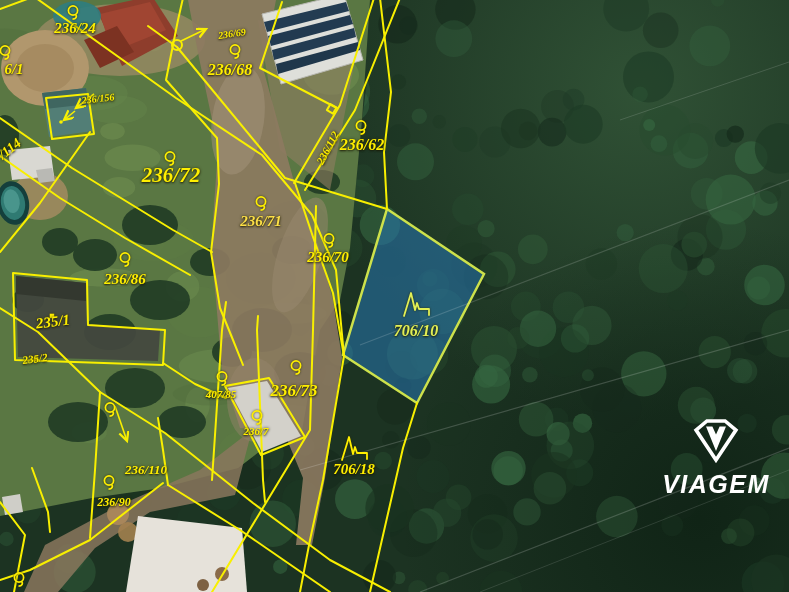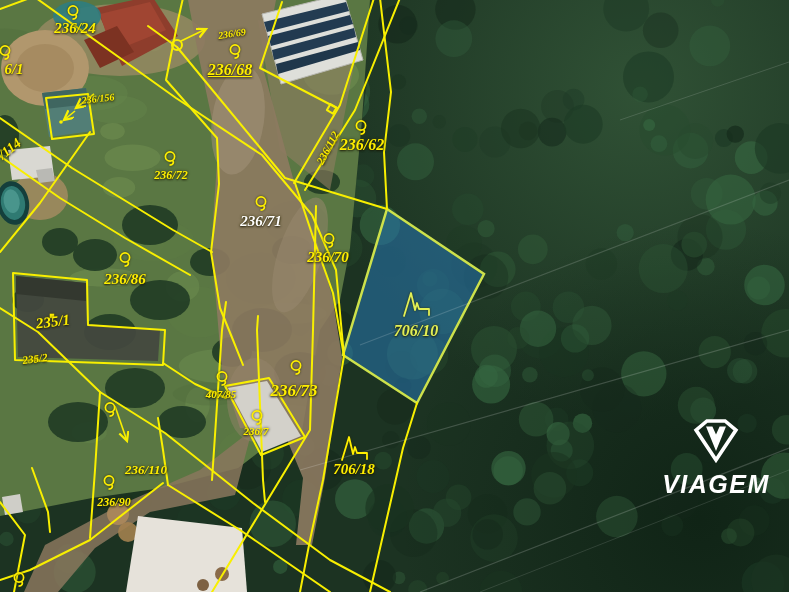--- a/index.html
+++ b/index.html
@@ -455,39 +455,39 @@
       <span class="sym" style="left: -2px; top: 33px; color: rgb(255, 239, 0);"><svg width="14" height="16" viewBox="0 0 14 16">
           <circle cx="7" cy="5.5" r="4.6" fill="none" stroke="currentColor" stroke-width="1.7"></circle>
           <path d="M9.5,9.2 C11.5,11.5 10,14 6.5,14.2" fill="none" stroke="currentColor" stroke-width="1.7"></path>
         </svg></span>
       <div class="lbl" style="left: 14px; top: 57px; font-size: 15px; transform: translate(-50%, -50%) rotate(0deg); color: rgb(255, 239, 0);">6/1</div>
       <div class="lbl" style="left: 232px; top: 22px; font-size: 10px; transform: translate(-50%, -50%) rotate(-8deg); color: rgb(255, 239, 0);">236/69</div>
       <span class="sym" style="left: 228px; top: 32px; color: rgb(255, 239, 0);"><svg width="14" height="16" viewBox="0 0 14 16">
           <circle cx="7" cy="5.5" r="4.6" fill="none" stroke="currentColor" stroke-width="1.7"></circle>
           <path d="M9.5,9.2 C11.5,11.5 10,14 6.5,14.2" fill="none" stroke="currentColor" stroke-width="1.7"></path>
         </svg></span>
-      <div class="lbl" style="left: 230px; top: 58px; font-size: 16px; transform: translate(-50%, -50%) rotate(0deg); color: rgb(255, 239, 0); text-decoration: underline;">236/68</div>
+      <div class="lbl" style="left: 230px; top: 58px; font-size: 16px; transform: translate(-50%, -50%) rotate(0deg); color: rgb(255, 239, 0);">236/68</div>
       <div class="lbl" style="left: 98px; top: 87px; font-size: 10px; transform: translate(-50%, -50%) rotate(-6deg); color: rgb(255, 239, 0);">236/156</div>
       <div class="lbl" style="left: 10px; top: 137px; font-size: 14px; transform: translate(-50%, -50%) rotate(-38deg); color: rgb(255, 239, 0);">/114</div>
       <span class="sym" style="left: 163px; top: 139px; color: rgb(255, 239, 0);"><svg width="14" height="16" viewBox="0 0 14 16">
           <circle cx="7" cy="5.5" r="4.6" fill="none" stroke="currentColor" stroke-width="1.7"></circle>
           <path d="M9.5,9.2 C11.5,11.5 10,14 6.5,14.2" fill="none" stroke="currentColor" stroke-width="1.7"></path>
         </svg></span>
-      <div class="lbl" style="left: 171px; top: 163px; font-size: 12px; transform: translate(-50%, -50%) rotate(0deg); color: rgb(255, 239, 0);">236/72</div>
+      <div class="lbl" style="left: 171px; top: 163px; font-size: 21px; transform: translate(-50%, -50%) rotate(0deg); color: rgb(255, 239, 0);">236/72</div>
       <div class="lbl" style="left: 328px; top: 136px; font-size: 11px; transform: translate(-50%, -50%) rotate(-62deg); color: rgb(255, 239, 0);">236/112</div>
       <span class="sym" style="left: 354px; top: 108px; color: rgb(255, 239, 0);"><svg width="14" height="16" viewBox="0 0 14 16">
           <circle cx="7" cy="5.5" r="4.6" fill="none" stroke="currentColor" stroke-width="1.7"></circle>
           <path d="M9.5,9.2 C11.5,11.5 10,14 6.5,14.2" fill="none" stroke="currentColor" stroke-width="1.7"></path>
         </svg></span>
       <div class="lbl" style="left: 362px; top: 133px; font-size: 16px; transform: translate(-50%, -50%) rotate(0deg); color: rgb(255, 239, 0);">236/62</div>
       <span class="sym" style="left: 254px; top: 184px; color: rgb(255, 239, 0);"><svg width="14" height="16" viewBox="0 0 14 16">
           <circle cx="7" cy="5.5" r="4.6" fill="none" stroke="currentColor" stroke-width="1.7"></circle>
           <path d="M9.5,9.2 C11.5,11.5 10,14 6.5,14.2" fill="none" stroke="currentColor" stroke-width="1.7"></path>
         </svg></span>
-      <div class="lbl" style="left: 261px; top: 209px; font-size: 15px; transform: translate(-50%, -50%) rotate(0deg); color: #ffffff;">236/71</div>
+      <div class="lbl" style="left: 261px; top: 209px; font-size: 15px; transform: translate(-50%, -50%) rotate(0deg); color: #fde047;">236/71</div>
       <span class="sym" style="left: 322px; top: 221px; color: rgb(255, 239, 0);"><svg width="14" height="16" viewBox="0 0 14 16">
           <circle cx="7" cy="5.5" r="4.6" fill="none" stroke="currentColor" stroke-width="1.7"></circle>
           <path d="M9.5,9.2 C11.5,11.5 10,14 6.5,14.2" fill="none" stroke="currentColor" stroke-width="1.7"></path>
         </svg></span>
       <div class="lbl" style="left: 328px; top: 245px; font-size: 15px; transform: translate(-50%, -50%) rotate(0deg); color: rgb(255, 239, 0);">236/70</div>
       <span class="sym" style="left: 118px; top: 240px; color: rgb(255, 239, 0);"><svg width="14" height="16" viewBox="0 0 14 16">
           <circle cx="7" cy="5.5" r="4.6" fill="none" stroke="currentColor" stroke-width="1.7"></circle>
           <path d="M9.5,9.2 C11.5,11.5 10,14 6.5,14.2" fill="none" stroke="currentColor" stroke-width="1.7"></path>
         </svg></span>
       <div class="lbl" style="left: 125px; top: 267px; font-size: 15px; transform: translate(-50%, -50%) rotate(0deg); color: rgb(255, 239, 0);">236/86</div>

